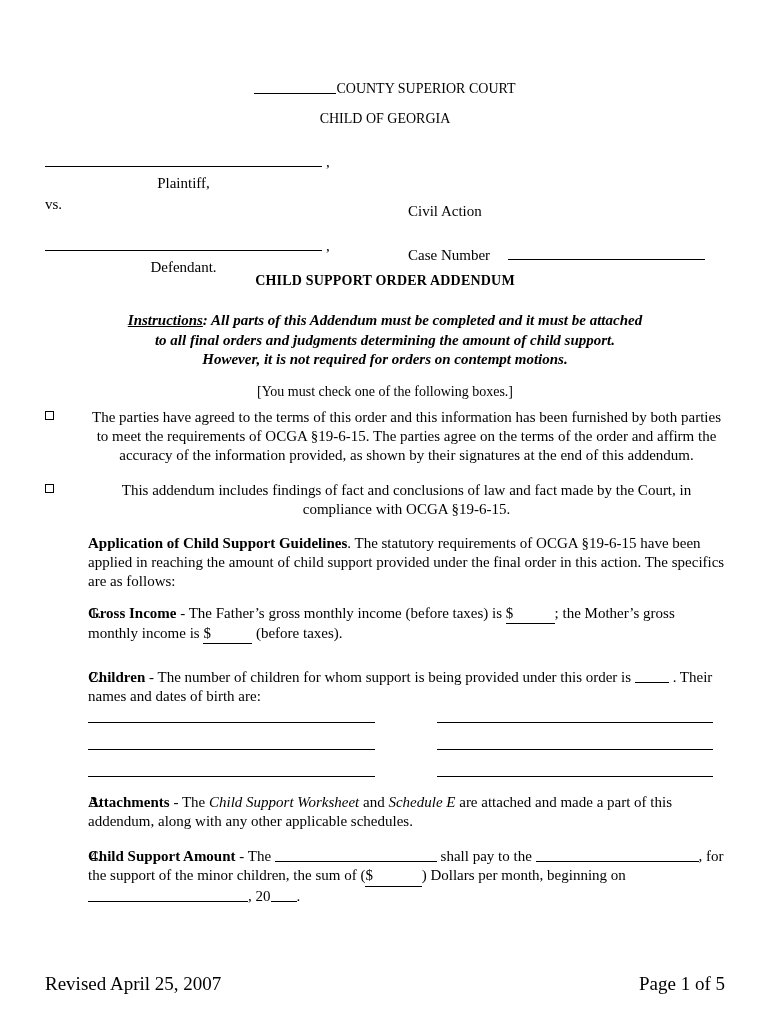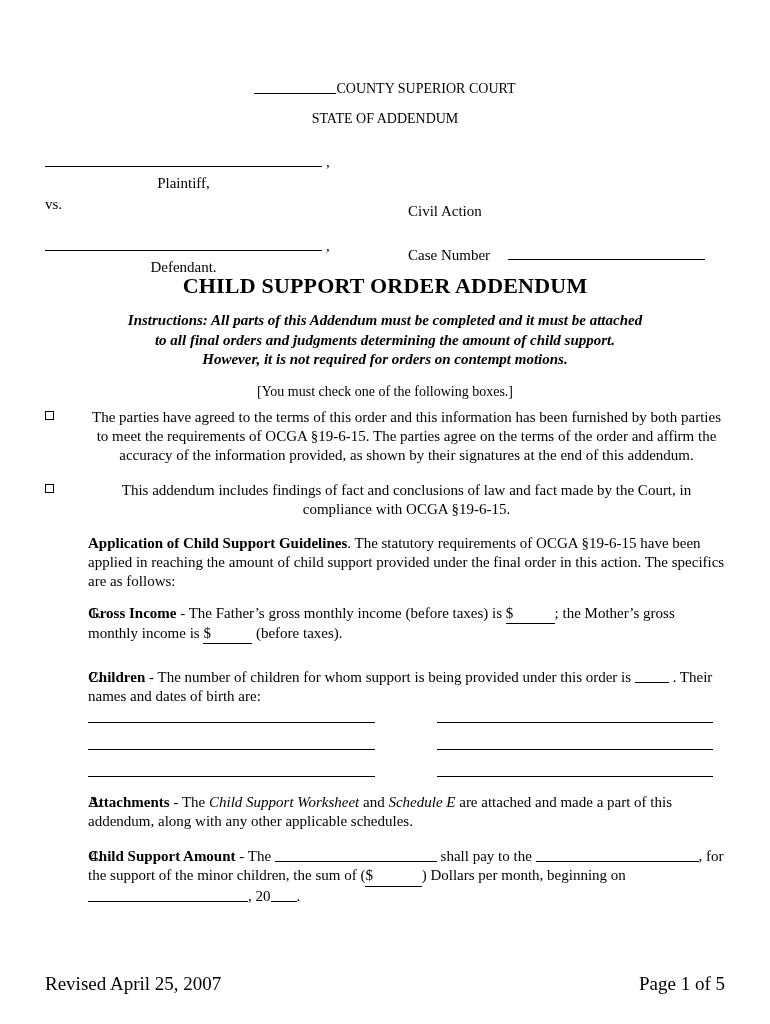--- a/index.html
+++ b/index.html
@@ -16,21 +16,21 @@
     font-size: 15px;
     line-height: 1.28;
     overflow: hidden;
   }
   .page {
     position: absolute;
     inset: 0;
   }
   .b { font-weight: bold; }
   .i { font-style: italic; }
-  .u { }
+  .u { text-decoration: underline; }
 
   
   .blank {
     display: inline-block;
     border-bottom: 1px solid #000;
     vertical-align: baseline;
     height: 0.95em;
     margin-bottom: -1px;
   }
   
@@ -89,21 +89,21 @@
     margin-left: 18px;
     vertical-align: baseline;
   }
 
   
   .doc-title {
     position: absolute;
     left: 0; right: 0;
     top: 272px;
     text-align: center;
-    font-size: 22px;
+    font-size: 14px;
     font-weight: bold;
     letter-spacing: 0.2px;
   }
 
   
   .instructions {
     position: absolute;
     left: 100px;
     width: 570px;
     top: 311px;
@@ -211,21 +211,21 @@
 </style>
 </head>
 <body>
 
 <div class="page">
 
   <div class="court-head">
     <div class="line1">
       <span class="blank county-blank"></span><span>COUNTY SUPERIOR COURT</span>
     </div>
-    <div class="line2">STATE OF ADDENDUM</div>
+    <div class="line2">CHILD OF GEORGIA</div>
   </div>
 
   <div class="caption">
 
     <div class="cap-left">
       <div class="plaintiff-row">
         <span class="party-rule"></span><span class="party-comma">,</span>
         <span class="party-role">Plaintiff,</span>
       </div>
       <div class="vs">vs.</div>

